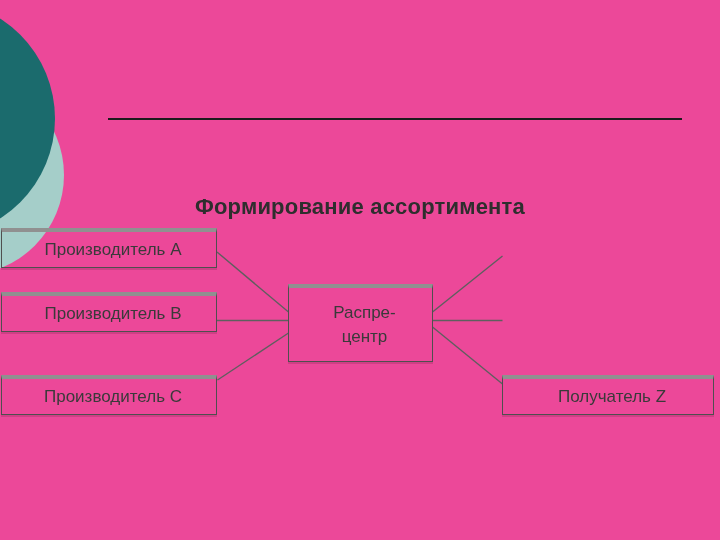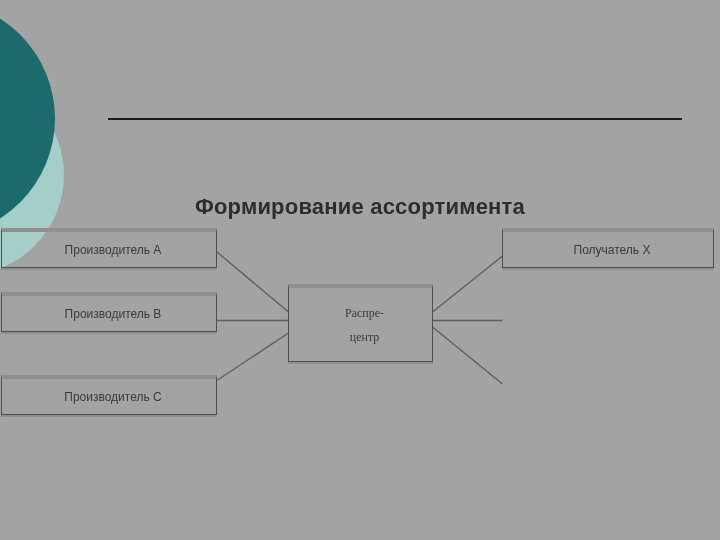--- a/index.html
+++ b/index.html
@@ -4,21 +4,21 @@
 <style>
   html, body {
     margin: 0;
     padding: 0;
     background: #ffffff;
   }
   .slide {
     position: relative;
     width: 720px;
     height: 540px;
-    background: #a3a3a3;
+    background: #ec4899;
     overflow: hidden;
     font-family: "Liberation Sans", "DejaVu Sans", sans-serif;
   }
 
   
   .circle {
     position: absolute;
     border-radius: 50%;
   }
   .circle.light {
@@ -82,38 +82,37 @@
     position: absolute;
     box-sizing: border-box;
     border: 1.6px solid #4f4f4f;
     border-top: 4px solid #909090;
     box-shadow: 0 2px 0 rgba(0,0,0,0.12);
     background: transparent;
     display: flex;
     align-items: center;
     justify-content: center;
     flex-direction: column;
-    font-size: 12px;
+    font-size: 17px;
     color: #3a3a3a;
     line-height: 24px;
     text-align: center;
     z-index: 3;
     padding-left: 8px;
   }
   .box.left-col  { left: 1px;  width: 216px; height: 40px; }
   .box.right-col { left: 502px; width: 212px; height: 40px; }
   .box.row-1 { top: 228px; }
   .box.row-2 { top: 292px; }
   .box.row-3 { top: 375px; text-align: center; }
   .box.center-box {
     left: 288px;
     top: 284px;
     width: 145px;
     height: 78px;
-    font-family: Liberation Serif, serif;
   }
   .box span { display: block; }
 </style>
 </head>
 <body>
 
 <div class="slide">
 
   <div class="circle light"></div>
   <div class="circle dark"></div>
@@ -139,17 +138,17 @@
   </div>
   <div class="box left-col row-3">
     <span>Производитель С</span>
   </div>
 
   <div class="box center-box">
     <span>Распре-</span>
     <span>центр</span>
   </div>
 
-  <div class="box right-col row-1">
-    <span>Получатель X</span>
+  <div class="box right-col row-3">
+    <span>Получатель Z</span>
   </div>
 
 </div>
 
 </body></html>

